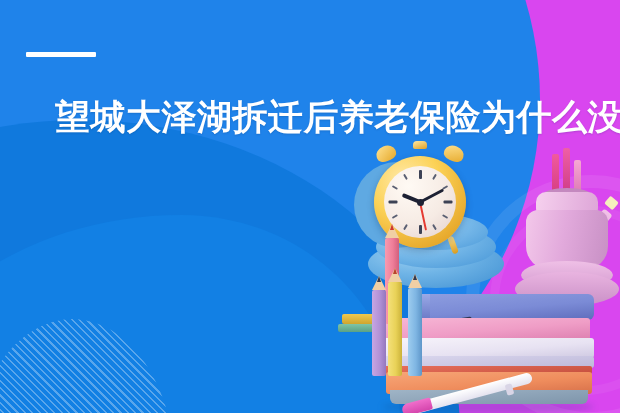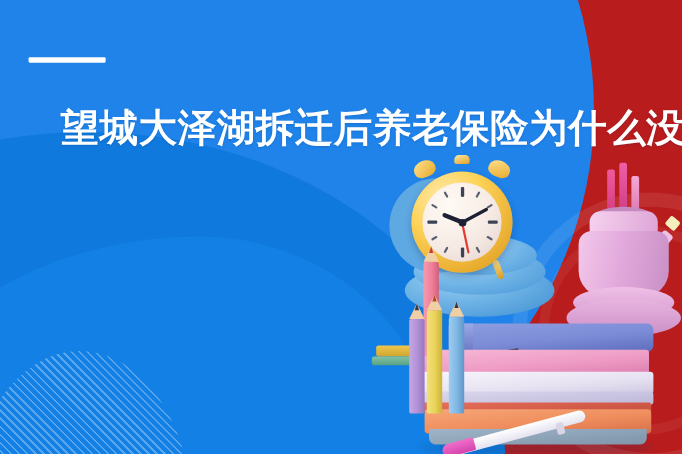--- a/index.html
+++ b/index.html
@@ -3,21 +3,21 @@
 <meta charset="utf-8">
 <style>
   html,body{margin:0;padding:0;}
   body{
     width:620px;height:413px;overflow:hidden;
     font-family:"Liberation Sans","DejaVu Sans",sans-serif;
     background:#0a7be0;
   }
   #banner{
     position:relative;width:620px;height:413px;overflow:hidden;
-    background:#b91c1c;
+    background:#d946ef;
   }
   
   .bg-layer{position:absolute;inset:0;overflow:hidden;}
   .shape{position:absolute;}
 
   
   .ell-light{
     left:-420px;top:-330px;width:840px;height:760px;
     border-radius:50%;
     background:#4ca3ee;

